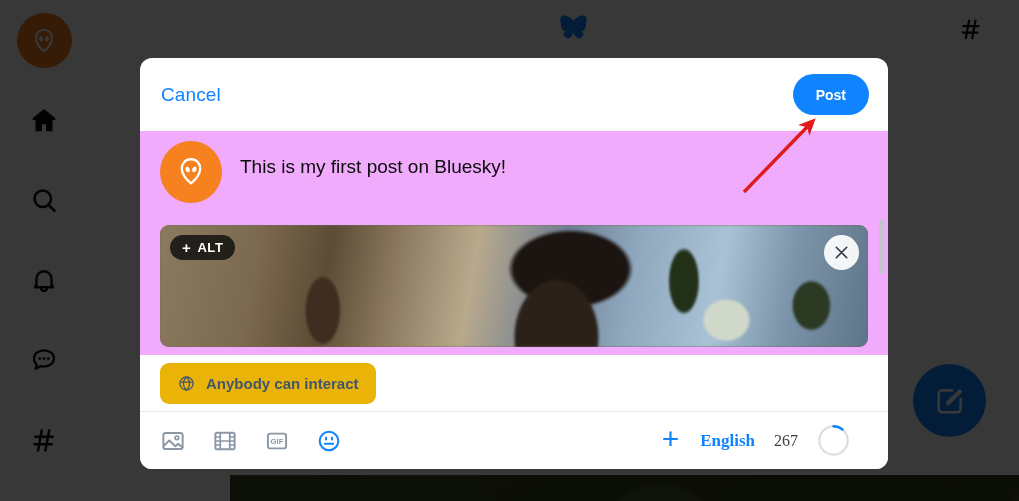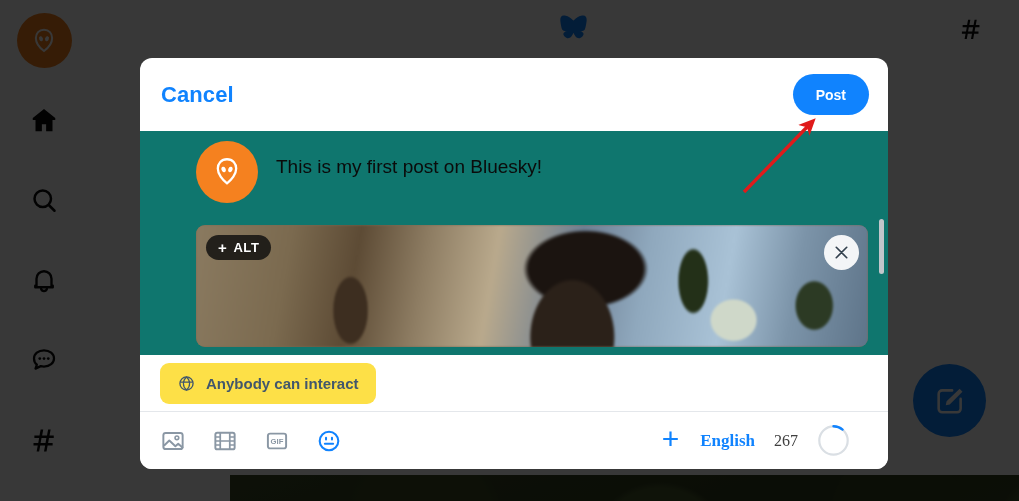--- a/index.html
+++ b/index.html
@@ -89,22 +89,22 @@
 
   
   .m-top {
     height:73px;
     flex:0 0 73px;
     display:flex; align-items:center; justify-content:space-between;
     padding:0 19px 0 19px;
   }
   .cancel-btn {
     color:#1083FE;
-    font-size:22px;
-    font-weight:bold;
+    font-size:19px;
+    font-weight:normal;
     letter-spacing:0.1px;
     background:none; border:none; cursor:pointer;
     padding:6px 2px;
     font-family:"Liberation Sans", sans-serif;
   }
   .post-btn {
     background:#1083FE;
     color:#ffffff;
     border:none;
     border-radius:22px;
@@ -114,22 +114,21 @@
     font-weight:bold;
     cursor:pointer;
     font-family:"Liberation Sans", sans-serif;
   }
 
   
   .m-body {
     position:relative;
     flex:1 1 auto;
     overflow:hidden;
-    background:#0f766e;
-    padding-left:36px;
+    background:#f0abfc;
   }
   .compose-row {
     display:flex;
     align-items:flex-start;
     padding:8px 20px 0 20px;
     height:82px;
   }
   .c-avatar {
     width:62px; height:62px; border-radius:50%;
     background:#F5811F;
@@ -209,21 +208,21 @@
 
   
   .m-interact {
     flex:0 0 56px;
     background:#ffffff;
     display:flex; align-items:center;
     padding:0 20px;
     border-top:1px solid rgba(0,0,0,0.0);
   }
   .interact-pill {
-    background:#fde047;
+    background:#eab308;
     border:none;
     border-radius:9px;
     height:41px;
     padding:0 17px;
     display:flex; align-items:center; gap:10px;
     font-size:15px;
     font-weight:bold;
     color:#42576c;
     cursor:pointer;
     font-family:"Liberation Sans", sans-serif;

